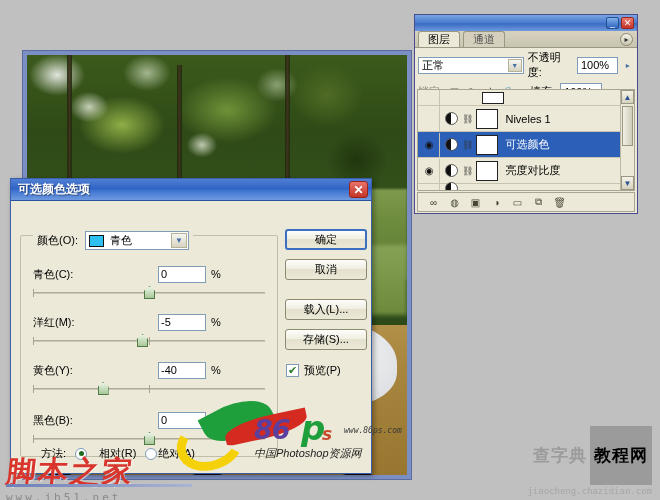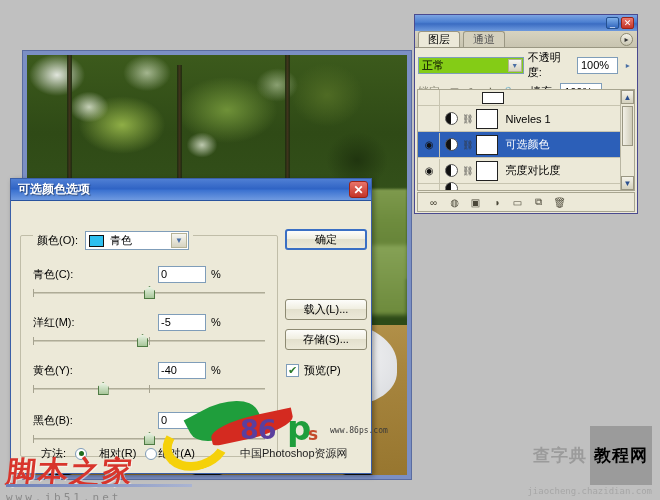--- a/index.html
+++ b/index.html
@@ -226,21 +226,21 @@
   .panel-menu {
     position:absolute; right:4px; top:2px; width:13px; height:13px;
     border-radius:50%; background:linear-gradient(180deg,#f4f2e8,#c9c6b2);
     border:1px solid #8d8a72;
     display:flex; align-items:center; justify-content:center;
     font-size:8px; color:#333;
   }
 
   #lp-modes { display:flex; align-items:center; padding:2px 3px; gap:4px; }
   .mode-combo {
-    width:110px; height:17px; background:#84cc16; border:1px solid #7f9db9;
+    width:110px; height:17px; background:#ffffff; border:1px solid #7f9db9;
     display:flex; align-items:center; padding-left:3px; position:relative; font-size:11px;
   }
   .mode-arrow {
     position:absolute; right:1px; top:1px; width:14px; height:13px;
     background:linear-gradient(180deg,#f6f6f2,#d6d3c0); border:1px solid #b5b296;
     display:flex; align-items:center; justify-content:center; color:#4a6fa5; font-size:7px;
   }
   .opa-label { font-size:11px; }
   .opa-box {
     width:42px; height:17px; background:#fff; border:1px solid #7f9db9;
@@ -292,22 +292,23 @@
     display:flex; align-items:center; gap:2px;
     border:1px solid #a8a590; background:#ece9d8; padding-left:6px;
   }
   .tool-ic {
     width:19px; height:16px; display:flex; align-items:center; justify-content:center;
     font-size:10px; color:#4a4738;
   }
 
   
   #wm-86ps {
-    position:absolute; left:144px; top:398px; width:210px; height:70px;
+    position:absolute; left:158px; top:398px; width:210px; height:70px;
     pointer-events:none;
+    font-style:italic;
   }
   .ps-86 { position:absolute; left:96px; top:16px; font-size:27px; font-weight:bold;
     color:#5b3f9e; font-family:"DejaVu Sans", sans-serif; letter-spacing:-1px; }
   .ps-p { position:absolute; left:143px; top:10px; font-size:34px; font-weight:bold;
     color:#1f9e3c; font-family:"DejaVu Sans", sans-serif; }
   .ps-s { position:absolute; left:164px; top:26px; font-size:17px; font-weight:bold;
     color:#c44a2a; font-family:"DejaVu Sans", sans-serif; }
   .ps-url { position:absolute; left:186px; top:28px; font-size:8px; color:#3a3a3a;
     font-family:"DejaVu Sans Mono", monospace; white-space:nowrap; }
   .ps-cn { position:absolute; left:96px; top:48px; font-size:11px; color:#222;
@@ -536,20 +537,21 @@
         </div>
         <div class="track-wrap">
           <div class="track"></div>
           <div class="tick" style="left:0;"></div>
           <div class="tick" style="left:50%;"></div>
           <div class="thumb" style="left:50%;"></div>
         </div>
       </div>
 
       <div style="position:absolute; left:274px; top:28px;" class="btn default">确定</div>
+      <div style="position:absolute; left:274px; top:58px;" class="btn">取消</div>
       <div style="position:absolute; left:274px; top:98px;" class="btn">载入(L)...</div>
       <div style="position:absolute; left:274px; top:128px;" class="btn">存储(S)...</div>
 
       <div class="check-row" style="position:absolute; left:275px; top:162px;">
         <span class="checkbox">✔</span>
         <span>预览(P)</span>
       </div>
 
       <div class="radio-row">
         <span class="row-label">方法:</span>

